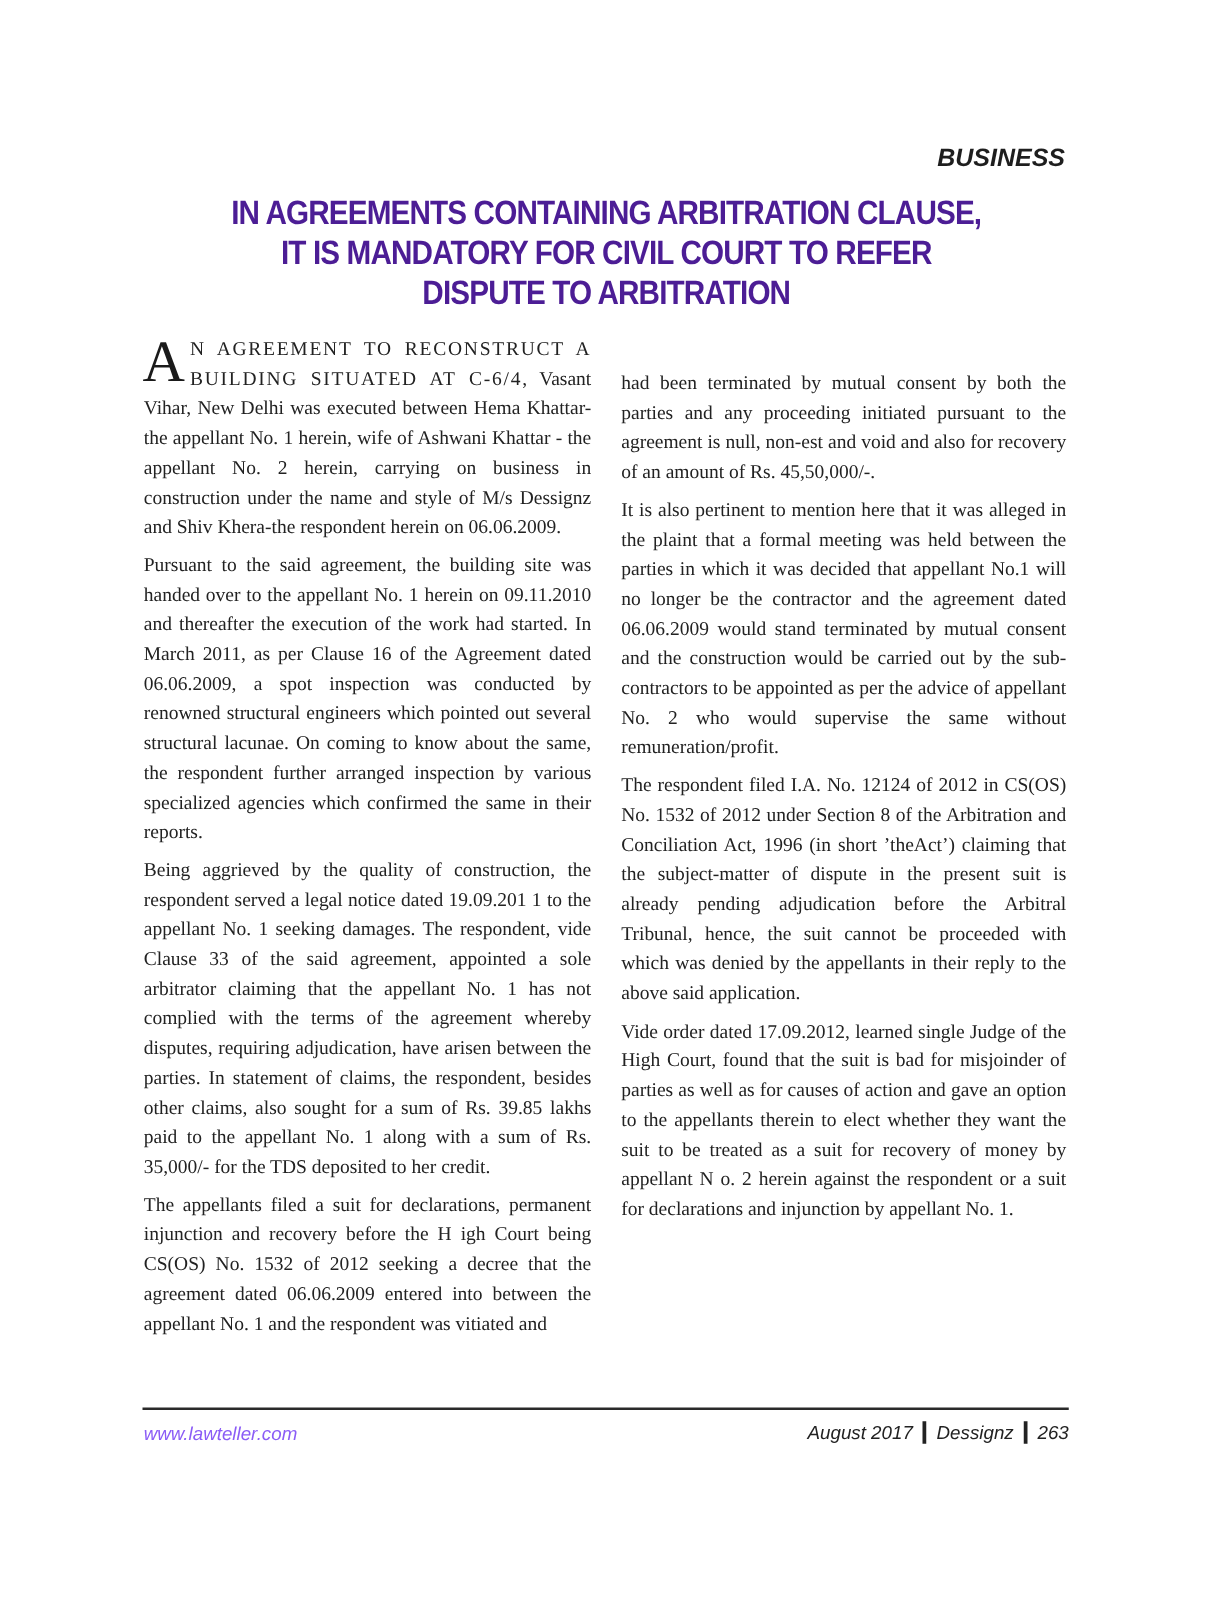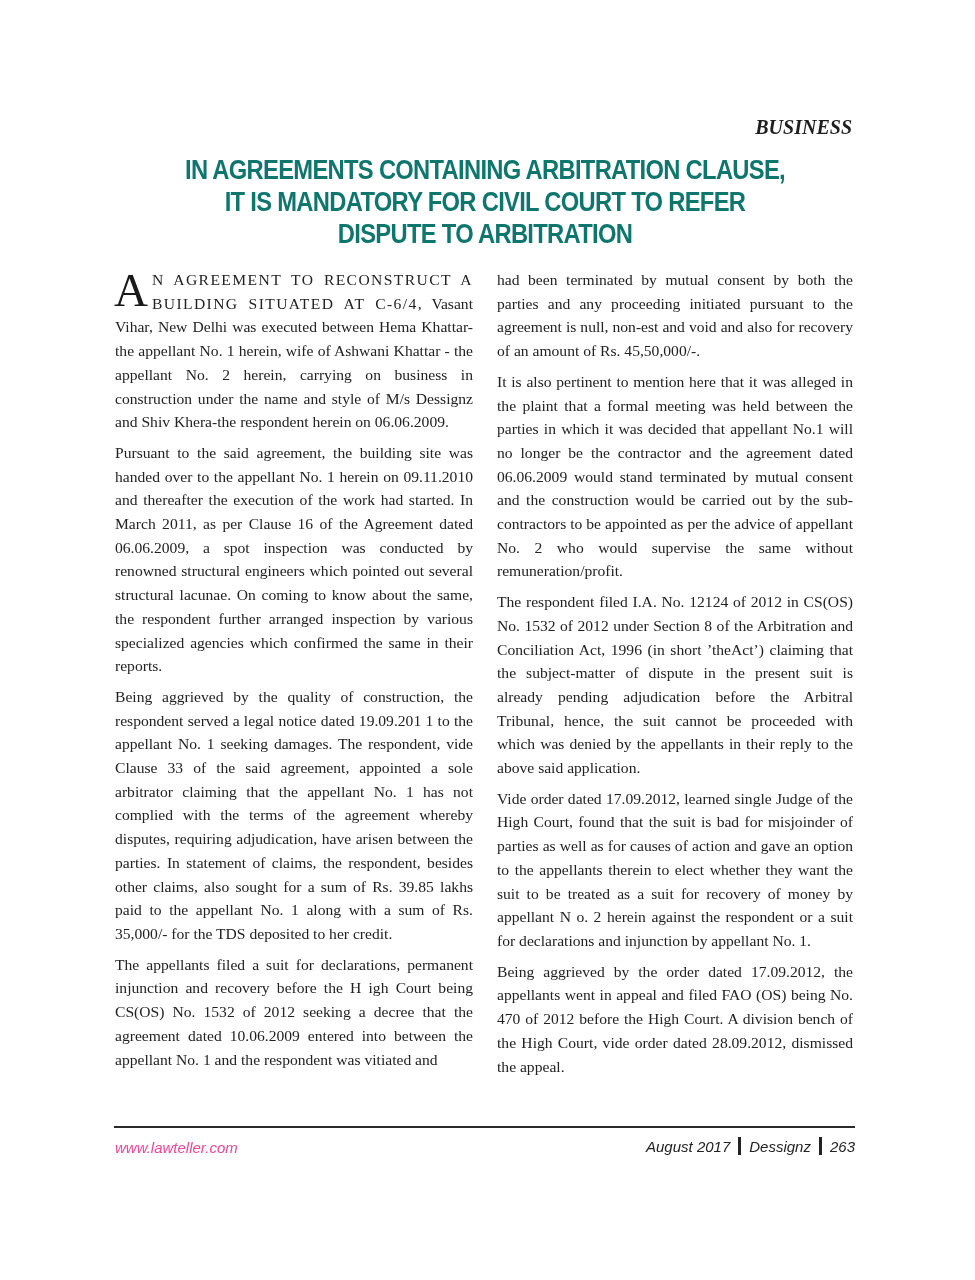--- a/index.html
+++ b/index.html
@@ -1,51 +1,51 @@
 <!DOCTYPE html>
 <html><head>
 <meta charset="utf-8">
 <style>
   html, body { margin: 0; padding: 0; background: #ffffff; }
   body { width: 975px; height: 1280px; position: relative; overflow: hidden; color: #222222; }
   .section-label {
     position: absolute; right: 123px; top: 116px;
-    font-family: Liberation Serif, serif; font-style: italic; font-weight: bold;
+    font-family: Liberation Sans, sans-serif; font-style: italic; font-weight: bold;
     font-size: 20px; color: #1e1e1e; letter-spacing: 0px;
   }
   .title {
     position: absolute; left: 100px; width: 770px; top: 154px;
     text-align: center; font-family: "Liberation Sans", sans-serif; font-weight: bold;
-    color: #0f766e;
+    color: #4c1d95;
   }
   .title-line {
     display: block; font-size: 27px; line-height: 32px; letter-spacing: -0.8px;
     transform: scaleX(0.88); transform-origin: center;
     white-space: nowrap;
   }
   .col {
     position: absolute; top: 268px;
     font-family: "Liberation Serif", serif; font-size: 15.6px; line-height: 23.7px;
     text-align: justify; color: #222222;
   }
   .col.left { left: 115px; width: 358px; }
-  .col.right { left: 497px; width: 356px; }
+  .col.right { left: 497px; width: 356px; margin-top: 27px; }
   .col p { margin: 0 0 7px 0; }
   .dropcap {
     float: left; font-family: "Liberation Serif", serif; font-size: 47px; line-height: 38px;
     margin: 3px 4px 0 -1px; color: #1a1a1a;
   }
   .lead-caps { letter-spacing: 1.4px; }
   .rule {
     position: absolute; left: 114px; width: 741px; top: 1126px; height: 0;
     border-top: 2px solid #2a2a2a;
   }
   .footer-left {
     position: absolute; left: 115px; top: 1139px;
-    font-family: "Liberation Sans", sans-serif; font-style: italic; font-size: 15px; color: #ec4899;
+    font-family: "Liberation Sans", sans-serif; font-style: italic; font-size: 15px; color: #8b5cf6;
   }
   .footer-right {
     position: absolute; right: 120px; top: 1137px;
     font-family: "Liberation Sans", sans-serif; font-size: 15px; color: #222;
     display: flex; align-items: center; font-style: italic;
   }
   .footer-sep {
     display: inline-block; width: 3px; height: 18px; background: #222; margin: 0 8px;
   }
 </style>
@@ -57,29 +57,28 @@
 <div class="title">
   <span class="title-line">IN AGREEMENTS CONTAINING ARBITRATION CLAUSE,</span>
   <span class="title-line">IT IS MANDATORY FOR CIVIL COURT TO REFER</span>
   <span class="title-line">DISPUTE TO ARBITRATION</span>
 </div>
 
 <div class="col left">
   <p><span class="dropcap">A</span><span class="lead-caps">N AGREEMENT TO RECONSTRUCT A BUILDING SITUATED AT C-6/4,</span><span> Vasant Vihar, New Delhi was executed between Hema Khattar-the appellant No. 1 herein, wife of Ashwani Khattar - the appellant No. 2 herein, carrying on business in construction under the name and style of M/s Dessignz and Shiv Khera-the respondent herein on 06.06.2009.</span></p>
   <p>Pursuant to the said agreement, the building site was handed over to the appellant No. 1 herein on 09.11.2010 and thereafter the execution of the work had started. In March 2011, as per Clause 16 of the Agreement dated 06.06.2009, a spot inspection was conducted by renowned structural engineers which pointed out several structural lacunae. On coming to know about the same, the respondent further arranged inspection by various specialized agencies which confirmed the same in their reports.</p>
   <p>Being aggrieved by the quality of construction, the respondent served a legal notice dated 19.09.201 1 to the appellant No. 1 seeking damages. The respondent, vide Clause 33 of the said agreement, appointed a sole arbitrator claiming that the appellant No. 1 has not complied with the terms of the agreement whereby disputes, requiring adjudication, have arisen between the parties. In statement of claims, the respondent, besides other claims, also sought for a sum of Rs. 39.85 lakhs paid to the appellant No. 1 along with a sum of Rs. 35,000/- for the TDS deposited to her credit.</p>
-  <p>The appellants filed a suit for declarations, permanent injunction and recovery before the H igh Court being CS(OS) No. 1532 of 2012 seeking a decree that the agreement dated 10.06.2009 entered into between the appellant No. 1 and the respondent was vitiated and</p>
+  <p>The appellants filed a suit for declarations, permanent injunction and recovery before the H igh Court being CS(OS) No. 1532 of 2012 seeking a decree that the agreement dated 06.06.2009 entered into between the appellant No. 1 and the respondent was vitiated and</p>
 </div>
 
 <div class="col right">
   <p>had been terminated by mutual consent by both the parties and any proceeding initiated pursuant to the agreement is null, non-est and void and also for recovery of an amount of Rs. 45,50,000/-.</p>
   <p>It is also pertinent to mention here that it was alleged in the plaint that a formal meeting was held between the parties in which it was decided that appellant No.1 will no longer be the contractor and the agreement dated 06.06.2009 would stand terminated by mutual consent and the construction would be carried out by the sub-contractors to be appointed as per the advice of appellant No. 2 who would supervise the same without remuneration/profit.</p>
   <p>The respondent filed I.A. No. 12124 of 2012 in CS(OS) No. 1532 of 2012 under Section 8 of the Arbitration and Conciliation Act, 1996 (in short ’theAct’) claiming that the subject-matter of dispute in the present suit is already pending adjudication before the Arbitral Tribunal, hence, the suit cannot be proceeded with which was denied by the appellants in their reply to the above said application.</p>
   <p>Vide order dated 17.09.2012, learned single Judge of the High Court, found that the suit is bad for misjoinder of parties as well as for causes of action and gave an option to the appellants therein to elect whether they want the suit to be treated as a suit for recovery of money by appellant N o. 2 herein against the respondent or a suit for declarations and injunction by appellant No. 1.</p>
-  <p>Being aggrieved by the order dated 17.09.2012, the appellants went in appeal and filed FAO (OS) being No. 470 of 2012 before the High Court. A division bench of the High Court, vide order dated 28.09.2012, dismissed the appeal.</p>
 </div>
 
 <div class="rule"></div>
 
 <a class="footer-left">www.lawteller.com</a>
 
 <div class="footer-right">
   <span>August 2017</span>
   <span class="footer-sep"></span>
   <span>Dessignz</span>

